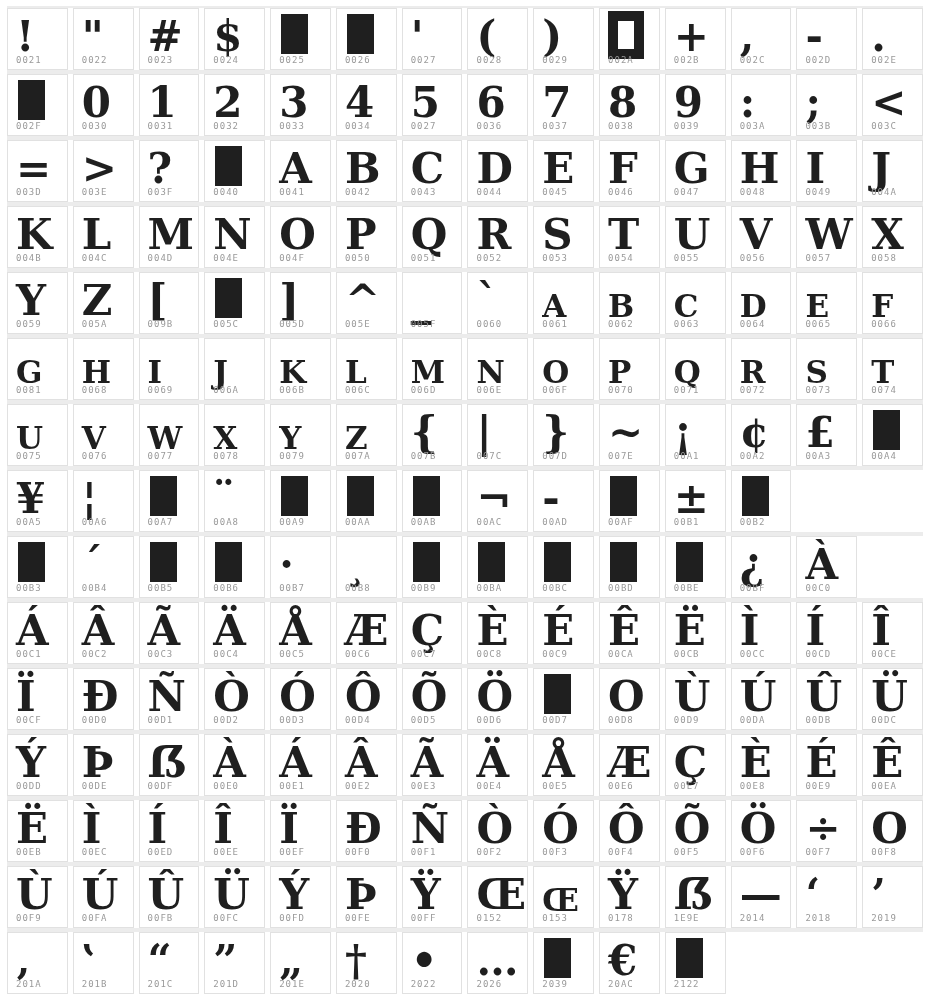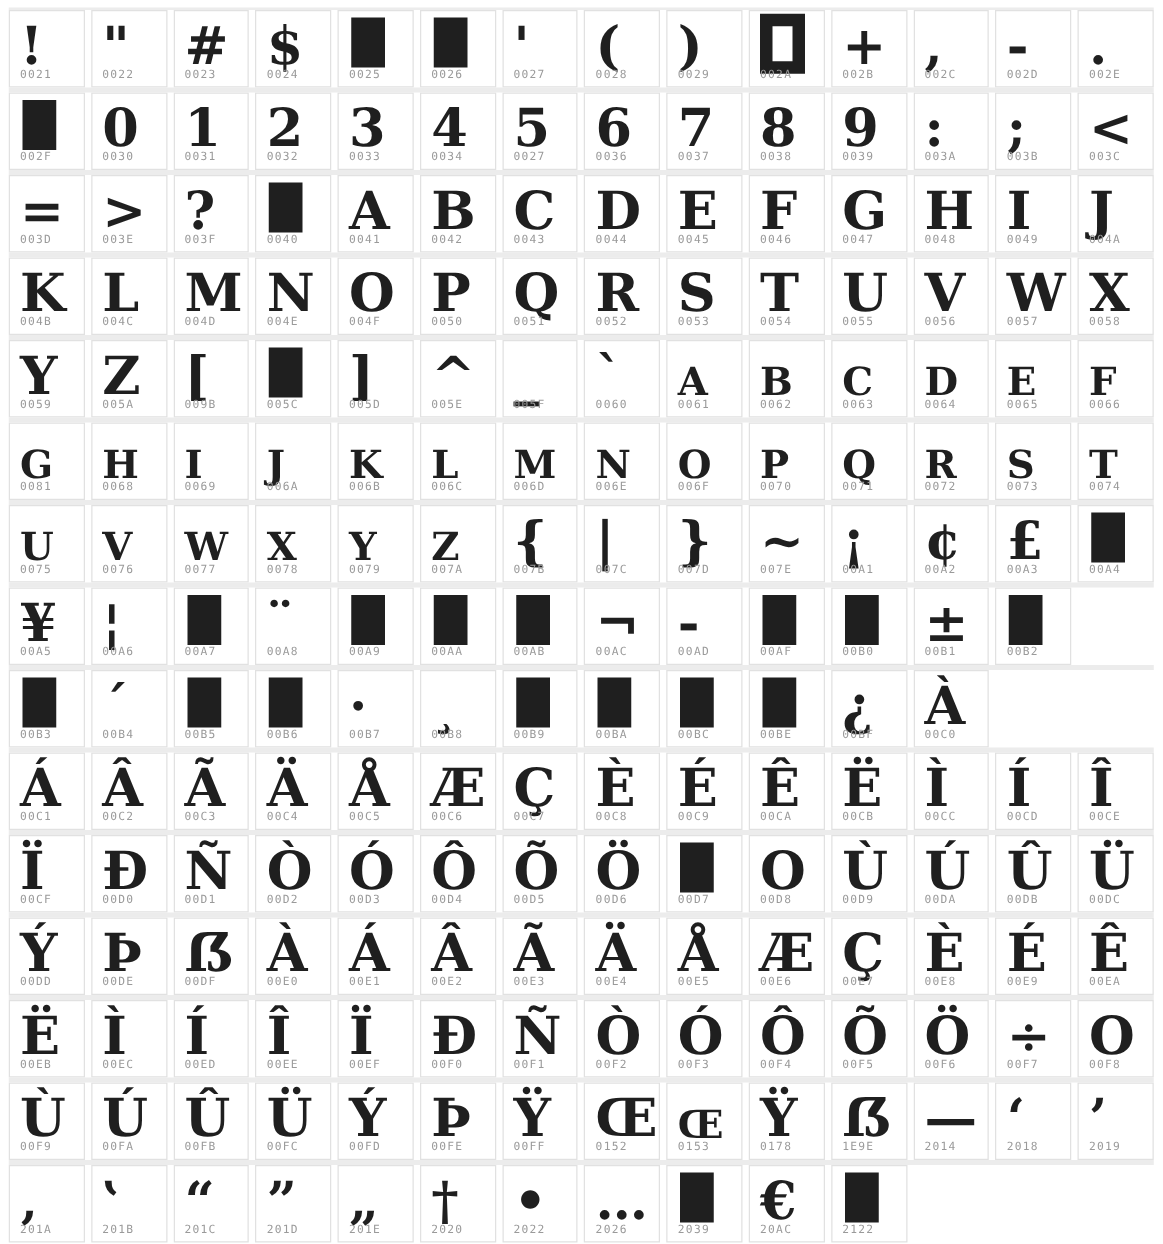--- a/index.html
+++ b/index.html
@@ -504,24 +504,20 @@
       </div>
       <div class="cell">
         <div class="g">-</div>
         <div class="cp">00AD</div>
       </div>
       <div class="cell">
         <div class="blk"></div>
         <div class="cp">00AF</div>
       </div>
       <div class="cell">
-        <div class="blk"></div>
-        <div class="cp">00B0</div>
-      </div>
-      <div class="cell">
         <div class="g">±</div>
         <div class="cp">00B1</div>
       </div>
       <div class="cell">
         <div class="blk"></div>
         <div class="cp">00B2</div>
       </div>
     </div>
     <div class="row">
       <div class="cell">
@@ -552,20 +548,24 @@
         <div class="blk"></div>
         <div class="cp">00B9</div>
       </div>
       <div class="cell">
         <div class="blk"></div>
         <div class="cp">00BA</div>
       </div>
       <div class="cell">
         <div class="blk"></div>
         <div class="cp">00BC</div>
+      </div>
+      <div class="cell">
+        <div class="blk"></div>
+        <div class="cp">00BD</div>
       </div>
       <div class="cell">
         <div class="blk"></div>
         <div class="cp">00BE</div>
       </div>
       <div class="cell">
         <div class="g">¿</div>
         <div class="cp">00BF</div>
       </div>
       <div class="cell">

